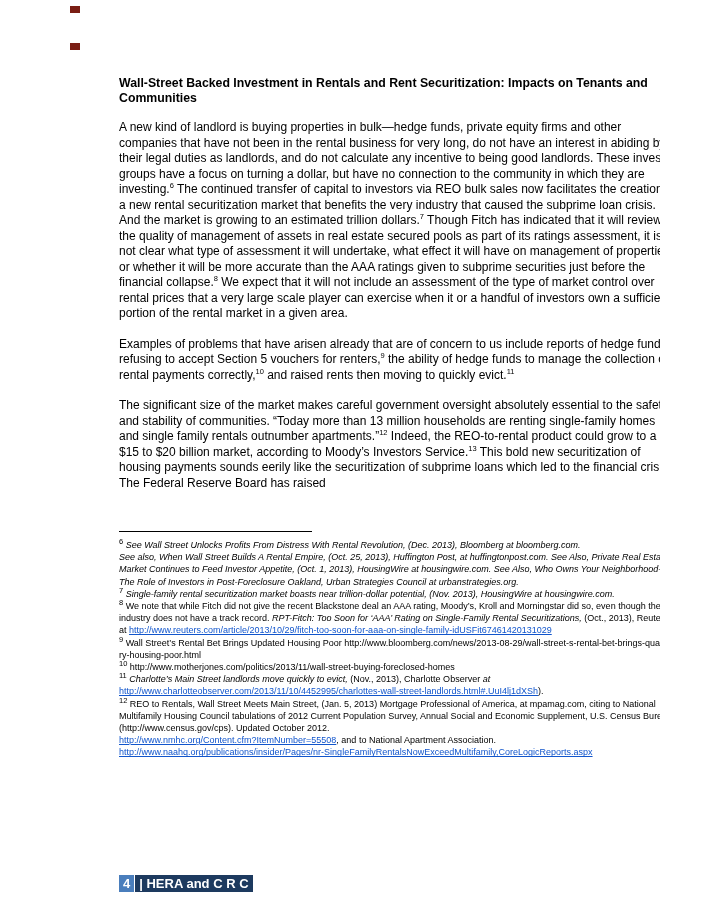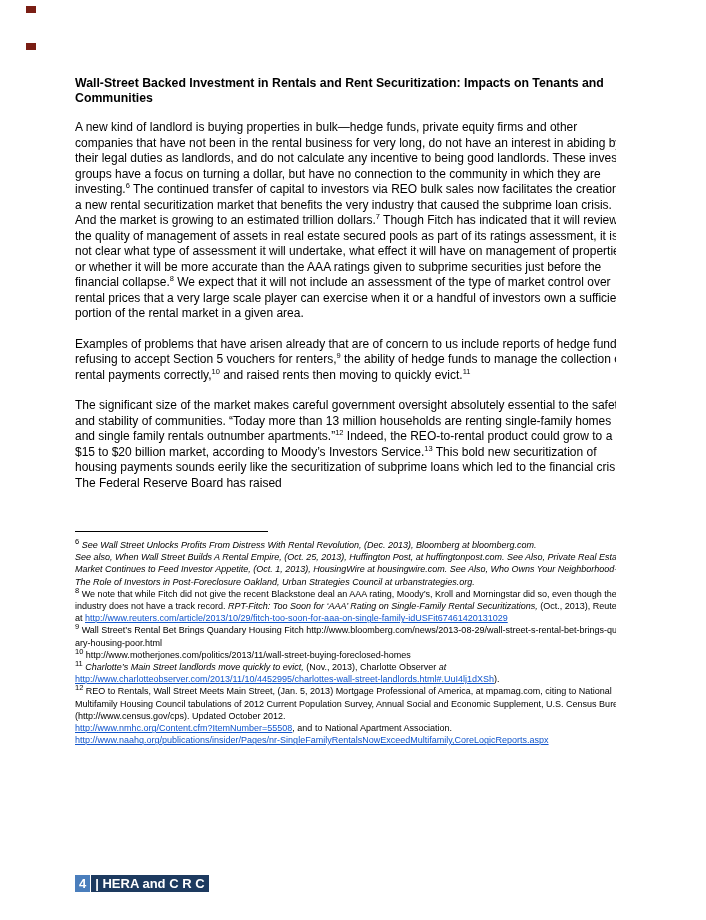--- a/index.html
+++ b/index.html
@@ -4,20 +4,21 @@
 <style>
   html, body { margin: 0; padding: 0; background: #ffffff; }
   .page {
     position: relative;
     width: 616px;
     height: 920px;
     background: #ffffff;
     font-family: "Liberation Sans", sans-serif;
     color: #000000;
     overflow: hidden;
+    margin-left: 44px;
   }
   .artifact {
     position: absolute;
     width: 10px;
     height: 7px;
     background: #7a1e14;
   }
   .artifact-1 { left: 26px; top: 6px; }
   .artifact-2 { left: 26px; top: 43px; }
   .content {
@@ -90,22 +91,23 @@
   <div class="content">
     <h1 class="doc-heading">Wall-Street Backed Investment in Rentals and Rent Securitization: Impacts on Tenants and Communities</h1>
     <div id="paragraphs">
         <p class="body"><span>A new kind of landlord is buying properties in bulk—hedge funds, private equity firms and other companies that have not been in the rental business for very long, do not have an interest in abiding by their legal duties as landlords, and do not calculate any incentive to being good landlords. These investor groups have a focus on turning a dollar, but have no connection to the community in which they are investing.</span><sup>6</sup><span>  The continued transfer of capital to investors via REO bulk sales now facilitates the creation of a new rental securitization market that benefits the very industry that caused the subprime loan crisis. And the market is growing to an estimated trillion dollars.</span><sup>7</sup><span> Though Fitch has indicated that it will review the quality of management of assets in real estate secured pools as part of its ratings assessment, it is not clear what type of assessment it will undertake, what effect it will have on management of properties, or whether it will be more accurate than the AAA ratings given to subprime securities just before the financial collapse.</span><sup>8</sup><span>  We expect that it will not include an assessment of the type of market control over rental prices that a very large scale player can exercise when it or a handful of investors own a sufficient portion of the rental market in a given area.</span></p>
         <p class="body"><span>Examples of problems that have arisen already that are of concern to us include reports of hedge funds refusing to accept Section 5 vouchers for renters,</span><sup>9</sup><span> the ability of hedge funds to manage the collection of rental payments correctly,</span><sup>10</sup><span> and raised rents then moving to quickly evict.</span><sup>11</sup></p>
         <p class="body"><span>The significant size of the market makes careful government oversight absolutely essential to the safety and stability of communities. “Today more than 13 million households are renting single-family homes and single family rentals outnumber apartments.”</span><sup>12</sup><span> Indeed, the REO-to-rental product could grow to a $15 to $20 billion market, according to Moody’s Investors Service.</span><sup>13</sup><span> This bold new securitization of housing payments sounds eerily like the securitization of subprime loans which led to the financial crisis. The Federal Reserve Board has raised</span></p>
       </div>
     <hr class="fn-sep">
     <div id="footnotes">
         <div class="footnote"><sup>6</sup> <span class="it">See Wall Street Unlocks Profits From Distress With Rental Revolution, (Dec. 2013), Bloomberg at bloomberg.com.</span><br><span class="it">See also, When Wall Street Builds A Rental Empire, (Oct. 25, 2013), Huffington Post, at huffingtonpost.com.   See Also, Private Real Estate Market Continues to Feed Investor Appetite, (Oct. 1, 2013), HousingWire at housingwire.com.  See Also, Who Owns Your Neighborhood- The Role of Investors in Post-Foreclosure Oakland, Urban Strategies Council at urbanstrategies.org.</span></div>
+        <div class="footnote"><sup>7</sup> <span class="it">Single-family rental securitization market boasts near trillion-dollar potential, (Nov. 2013), HousingWire at housingwire.com.</span></div>
         <div class="footnote"><sup>8</sup> <span>We note that while Fitch did not give the recent Blackstone deal an AAA rating, Moody’s, Kroll and Morningstar did so, even though the industry does not have a track record.  </span><span class="it">RPT-Fitch: Too Soon for ‘AAA’ Rating on Single-Family Rental Securitizations,</span><span> (Oct., 2013), Reuters at </span><span class="link">http://www.reuters.com/article/2013/10/29/fitch-too-soon-for-aaa-on-single-family-idUSFit67461420131029</span></div>
-        <div class="footnote"><sup>9</sup> <span>Wall Street’s Rental Bet Brings Quandary Housing Fitch  </span><span class="urltext">http://www.bloomberg.com/news/2013-08-29/wall-street-s-rental-bet-brings-quandary-housing-poor.html</span></div>
+        <div class="footnote"><sup>9</sup> <span>Wall Street’s Rental Bet Brings Updated Housing Poor  </span><span class="urltext">http://www.bloomberg.com/news/2013-08-29/wall-street-s-rental-bet-brings-quandary-housing-poor.html</span></div>
         <div class="footnote"><sup>10</sup> <span class="urltext">http://www.motherjones.com/politics/2013/11/wall-street-buying-foreclosed-homes</span></div>
         <div class="footnote"><sup>11</sup> <span class="it">Charlotte’s Main Street landlords move quickly to evict,</span><span> (Nov., 2013), Charlotte Observer </span><span class="it">at</span><br><span class="link">http://www.charlotteobserver.com/2013/11/10/4452995/charlottes-wall-street-landlords.html#.UuI4lj1dXSh</span><span>).</span></div>
         <div class="footnote"><sup>12</sup> <span>REO to Rentals, Wall Street Meets Main Street, (Jan. 5, 2013) Mortgage Professional of America, at mpamag.com, citing to National Multifamily Housing Council tabulations of 2012 Current Population Survey, Annual Social and Economic Supplement, U.S. Census Bureau (http://www.census.gov/cps). Updated October 2012.</span><br><span class="link">http://www.nmhc.org/Content.cfm?ItemNumber=55508</span><span>, and to National Apartment Association.</span><br><span class="link">http://www.naahq.org/publications/insider/Pages/nr-SingleFamilyRentalsNowExceedMultifamily,CoreLogicReports.aspx</span></div>
       </div>
   </div>
 
   <div class="footer">
     <span class="pg">4</span><span class="org">| HERA and C R C</span>
   </div>
 </div>

